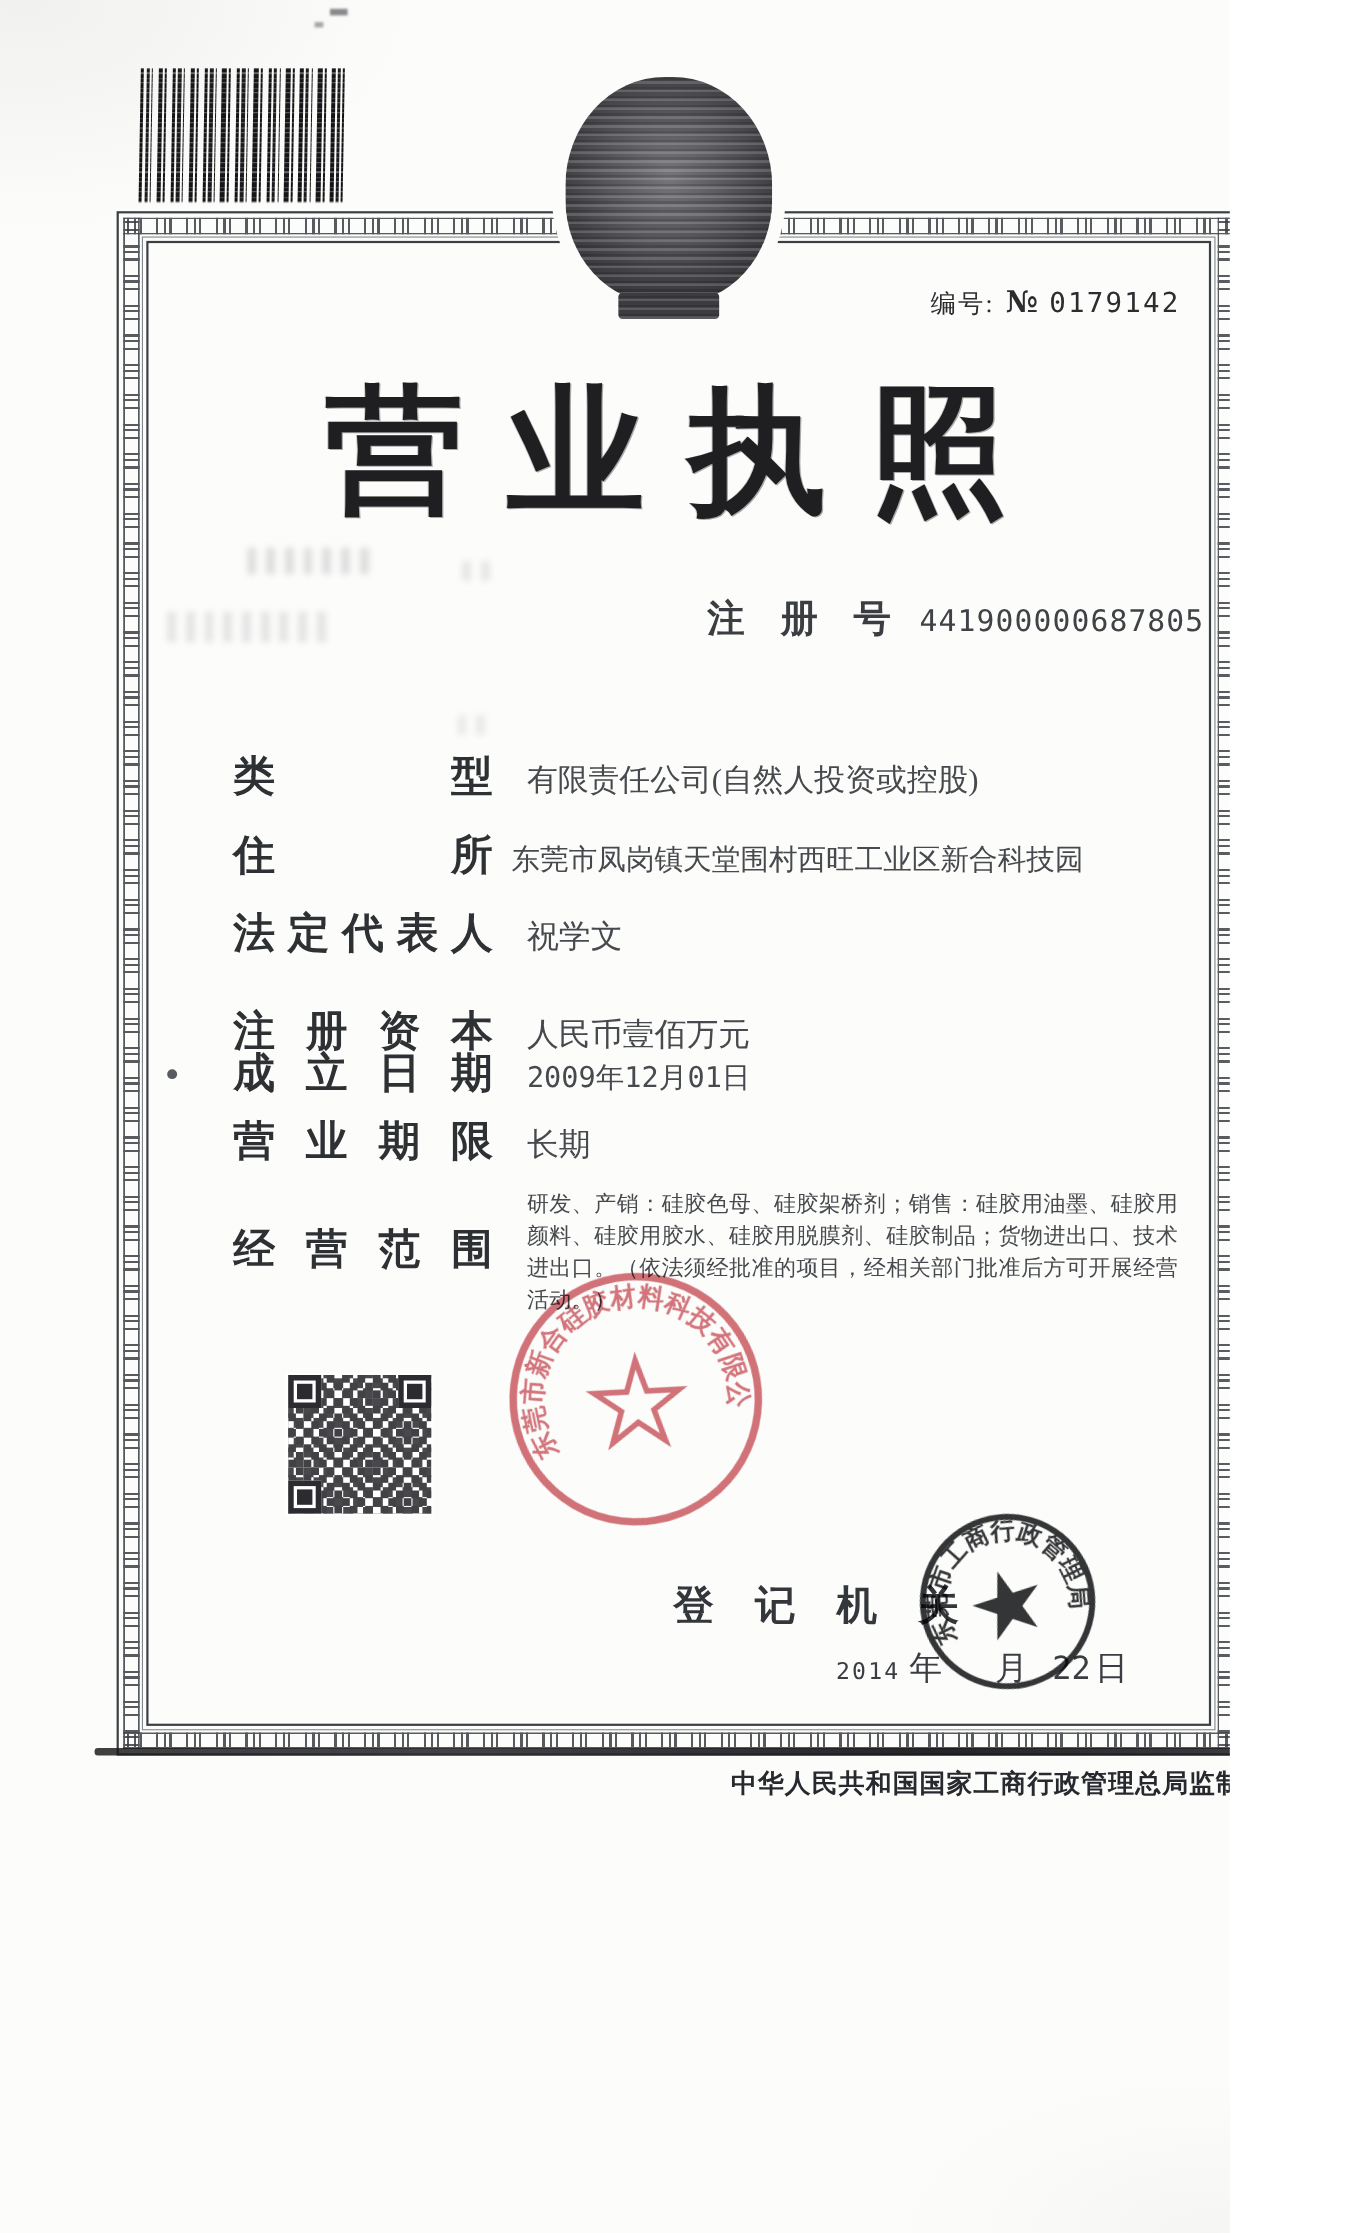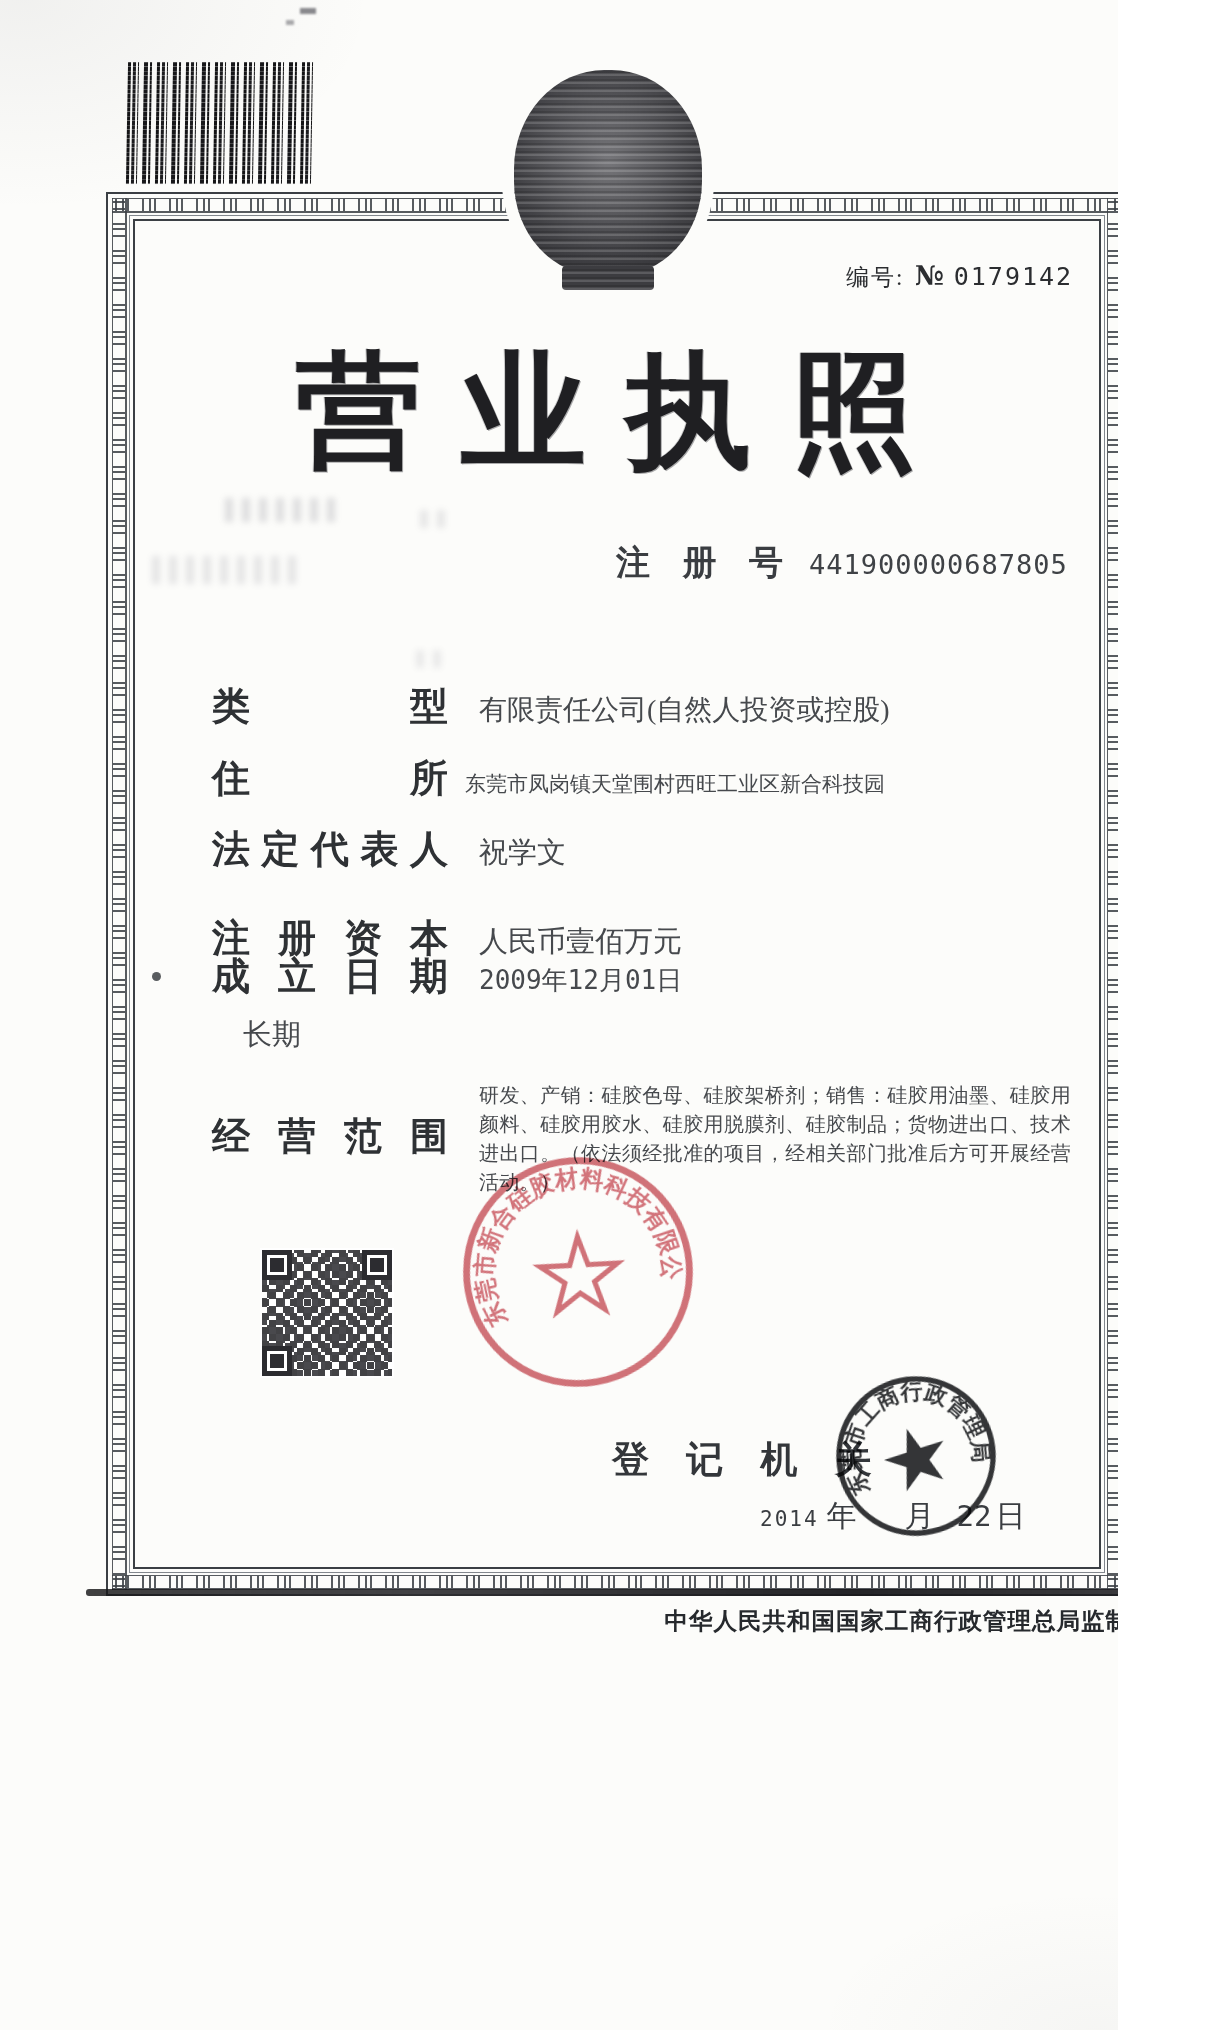--- a/index.html
+++ b/index.html
@@ -44,32 +44,32 @@
       repeating-linear-gradient(0deg, rgba(255,255,255,.16) 0 2px, rgba(0,0,0,.14) 3px 5px, transparent 5px 8px),
       #3c3c40;}
   
   .serial{position:absolute;left:846px;top:260px;font-size:23px;color:#2b2d30;letter-spacing:2px;white-space:nowrap;}
   .serial .no-mark{font-family:"DejaVu Serif",serif;font-weight:700;font-size:27px;margin:0 8px 0 10px;}
   .serial .digits{font-family:"DejaVu Sans Mono",monospace;font-size:25px;letter-spacing:2px;}
   .title{position:absolute;left:296px;top:336px;margin:0;
     font-family:"Liberation Sans","DejaVu Sans",sans-serif;font-weight:900;
     font-size:125px;line-height:1.2;letter-spacing:40px;color:#1f1f22;white-space:nowrap;
     text-shadow:1px 1px 0 rgba(70,70,75,.45), -1px 0 0 rgba(90,90,95,.3);}
-  .regno{position:absolute;left:616px;top:540px;white-space:nowrap;text-align:right;}
+  .regno{position:absolute;left:643px;top:540px;white-space:nowrap;text-align:right;}
   .regno .lbl{font-size:34px;letter-spacing:12px;color:#3a3d41;font-weight:600;}
   .regno .num{font-family:"DejaVu Sans Mono",monospace;font-size:27px;letter-spacing:1px;color:#3f4246;margin-left:14px;}
   
   .row{position:absolute;left:212px;width:880px;display:flex;align-items:baseline;}
   .row .lbl{flex:0 0 236px;font-size:38px;font-weight:600;color:#2e3134;
     text-align:justify;text-align-last:justify;text-justify:inter-character;line-height:1.2;}
   .row .val{margin-left:31px;font-size:29px;color:#46494d;line-height:1.25;}
   .row1{top:612px;} .row2{top:684px;} .row3{top:756px;} .row4{top:827px;}
   .row5{top:892px;margin-top:24px;} .row6{top:954px;} .row7{top:1016px;} .row8{top:1077px;align-items:center;}
   .row2 .val{font-size:28px;}
-  .row3 .val{font-size:21px;white-space:nowrap;margin-left:17px;}
+  .row3 .val{font-size:26px;white-space:nowrap;margin-left:17px;}
   .row6 .val{font-family:"DejaVu Sans Mono",monospace;font-size:26px;}
   .row8 .val{width:592px;font-size:20px;line-height:29px;letter-spacing:.3px;text-align:justify;margin-top:4px;}
   
   .qr{position:absolute;left:260px;top:1248px;width:134px;height:130px;background:#fff;filter:blur(.3px);}
   .qr-noise{position:absolute;inset:2px;opacity:.92;
     background:
       repeating-conic-gradient(#323236 0% 25%, transparent 0% 50%) 0px 0px/14px 14px,
       repeating-conic-gradient(transparent 0% 25%, #3a3a3e 0% 50%) 5px 3px/18px 18px;}
   .finder{position:absolute;width:30px;height:30px;border:5px solid #2c2c30;background:#fff;box-sizing:border-box;}
   .finder::after{content:"";position:absolute;inset:3px;background:#2c2c30;}
@@ -155,20 +155,21 @@
   </div>
   <div class="row row5">
     <div class="lbl">注册资本</div>
     <div class="val">人民币壹佰万元</div>
   </div>
   <div class="row row6">
     <div class="lbl">成立日期</div>
     <div class="val">2009年12月01日</div>
   </div>
   <div class="row row7">
+    <div class="lbl">营业期限</div>
     <div class="val">长期</div>
   </div>
   <div class="row row8">
     <div class="lbl">经营范围</div>
     <div class="val">研发、产销：硅胶色母、硅胶架桥剂；销售：硅胶用油墨、硅胶用颜料、硅胶用胶水、硅胶用脱膜剂、硅胶制品；货物进出口、技术进出口。（依法须经批准的项目，经相关部门批准后方可开展经营活动。）</div>
   </div>
 
   <div class="smudge g1"></div>
   <div class="smudge g2"></div>
   <div class="smudge g3"></div>

